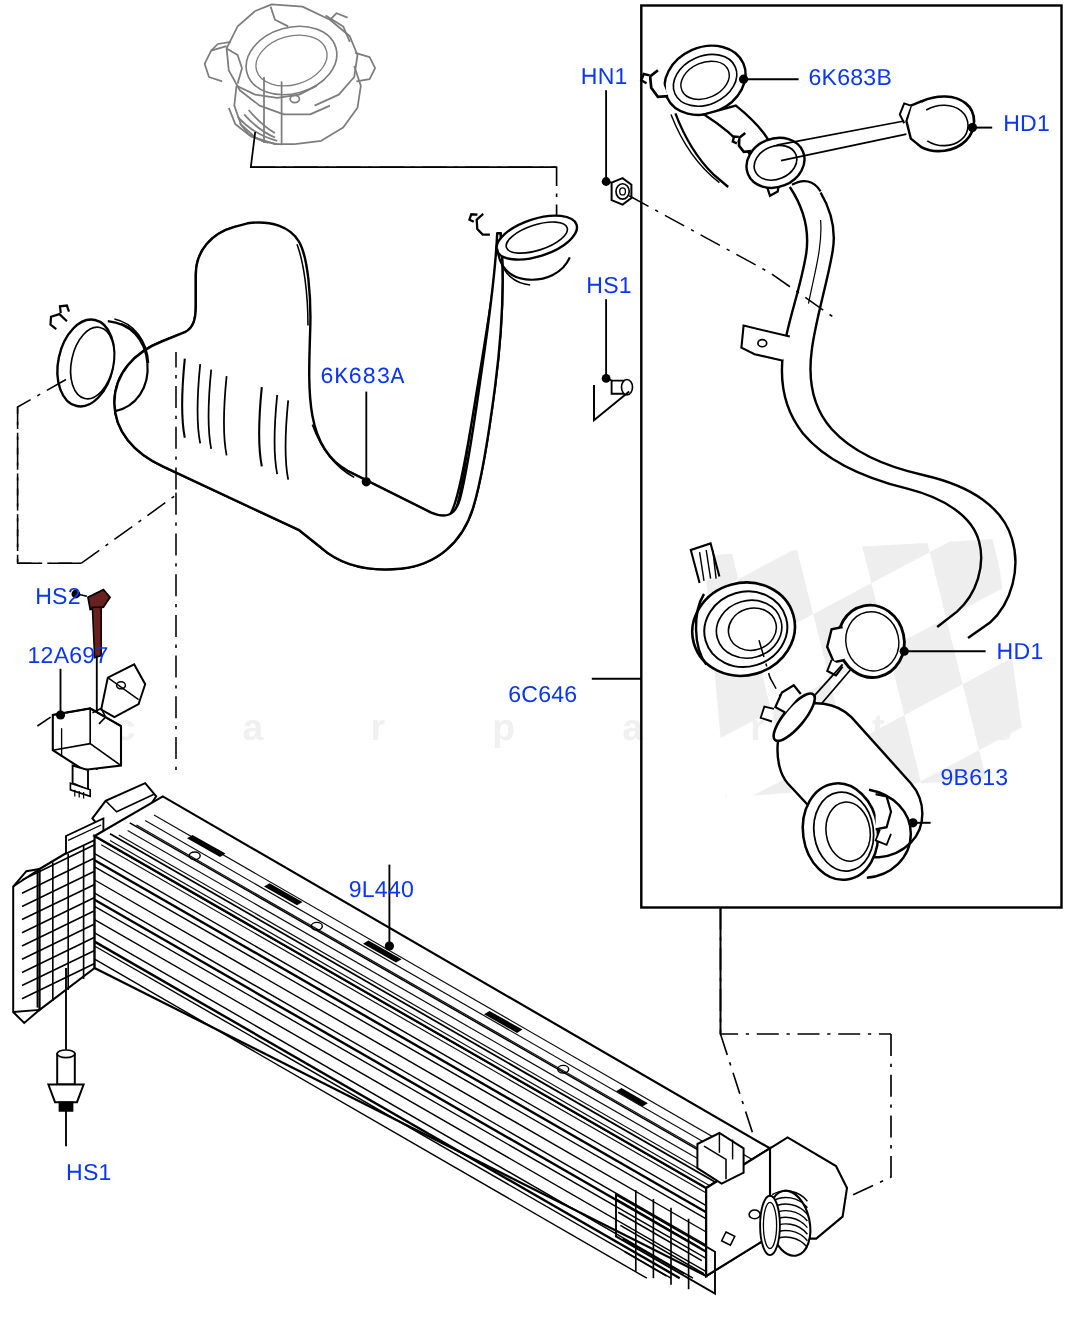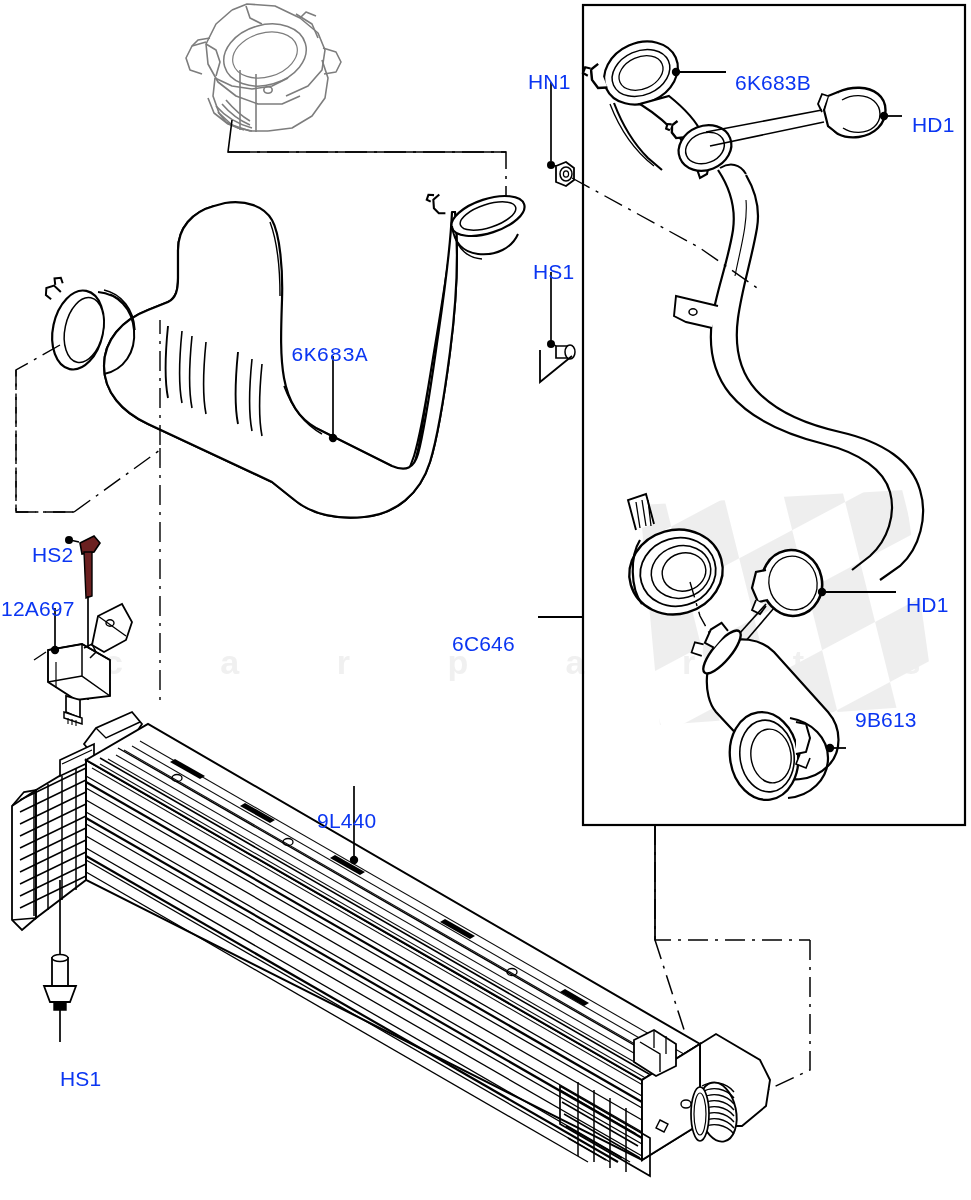--- a/index.html
+++ b/index.html
@@ -23,21 +23,20 @@
     color:#f0f0f0;
     line-height:1;
   }
   .lbl{
     position:absolute;
     color:#0b36f2;
     font-size:21px;
     font-family:"Liberation Sans","DejaVu Sans",sans-serif;
     white-space:nowrap;
     letter-spacing:0.2px;
-    margin-top:12px;
   }
 </style>
 </head>
 <body>
 
 <div id="stage">
 
   <div class="wm" id="wm-carparts">c a r   p a r t s</div>
 
   <svg width="971" height="1200" viewBox="0 0 971 1200">
@@ -521,20 +520,20 @@
     </g>
 
   </svg>
 
   <div class="lbl" style="left:528px;top:58px;">HN1</div>
   <div class="lbl" style="left:735px;top:59px;text-align:center;">6K683B</div>
   <div class="lbl" style="left:912px;top:101px;">HD1</div>
   <div class="lbl" style="left:533px;top:248px;">HS1</div>
   <div class="lbl" style="left:291px;top:332px;font-family:Liberation Mono, monospace;">6K683A</div>
   <div class="lbl" style="left:32px;top:531px;">HS2</div>
-  <div class="lbl" style="left:1px;top:585px;">12A697</div>
-  <div class="lbl" style="left:452px;top:620px;text-align:right;">6C646</div>
+  <div class="lbl" style="left:25px;top:585px;">12A697</div>
+  <div class="lbl" style="left:462px;top:620px;text-align:right;">6C646</div>
   <div class="lbl" style="left:906px;top:581px;">HD1</div>
   <div class="lbl" style="left:855px;top:696px;">9B613</div>
   <div class="lbl" style="left:317px;top:797px;">9L440</div>
   <div class="lbl" style="left:60px;top:1055px;">HS1</div>
 
 </div>
 
 </body></html>

